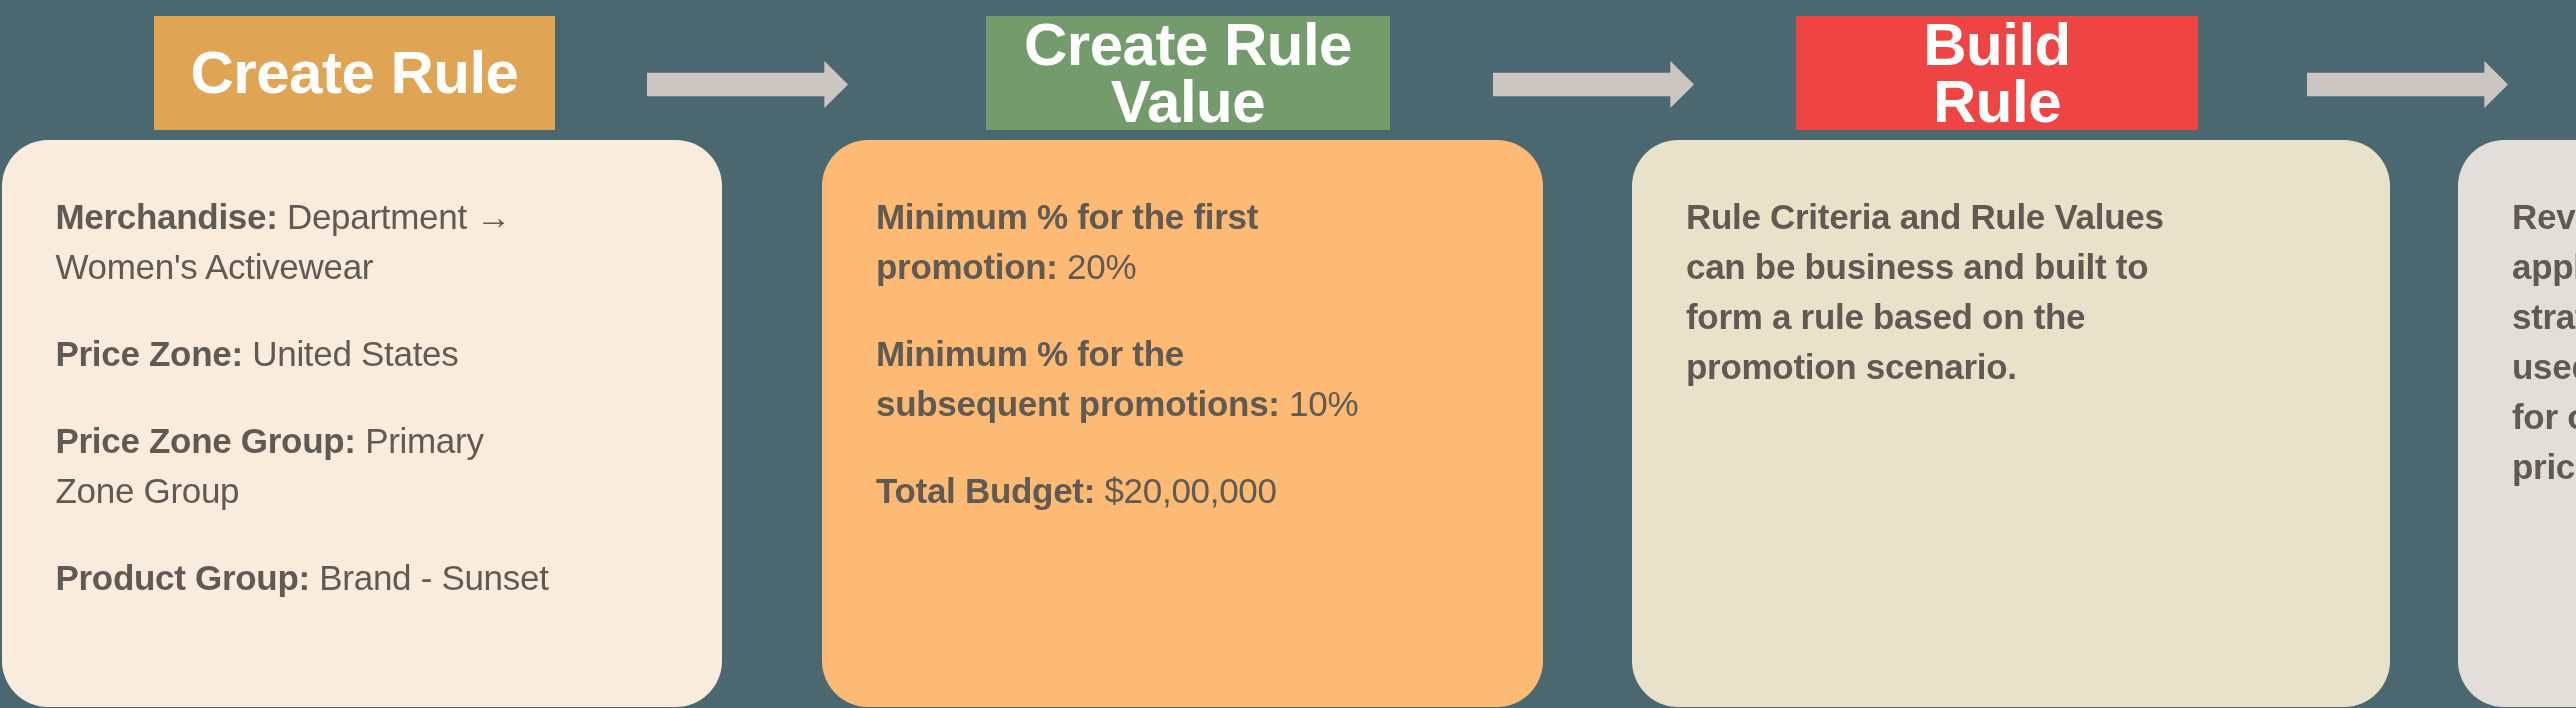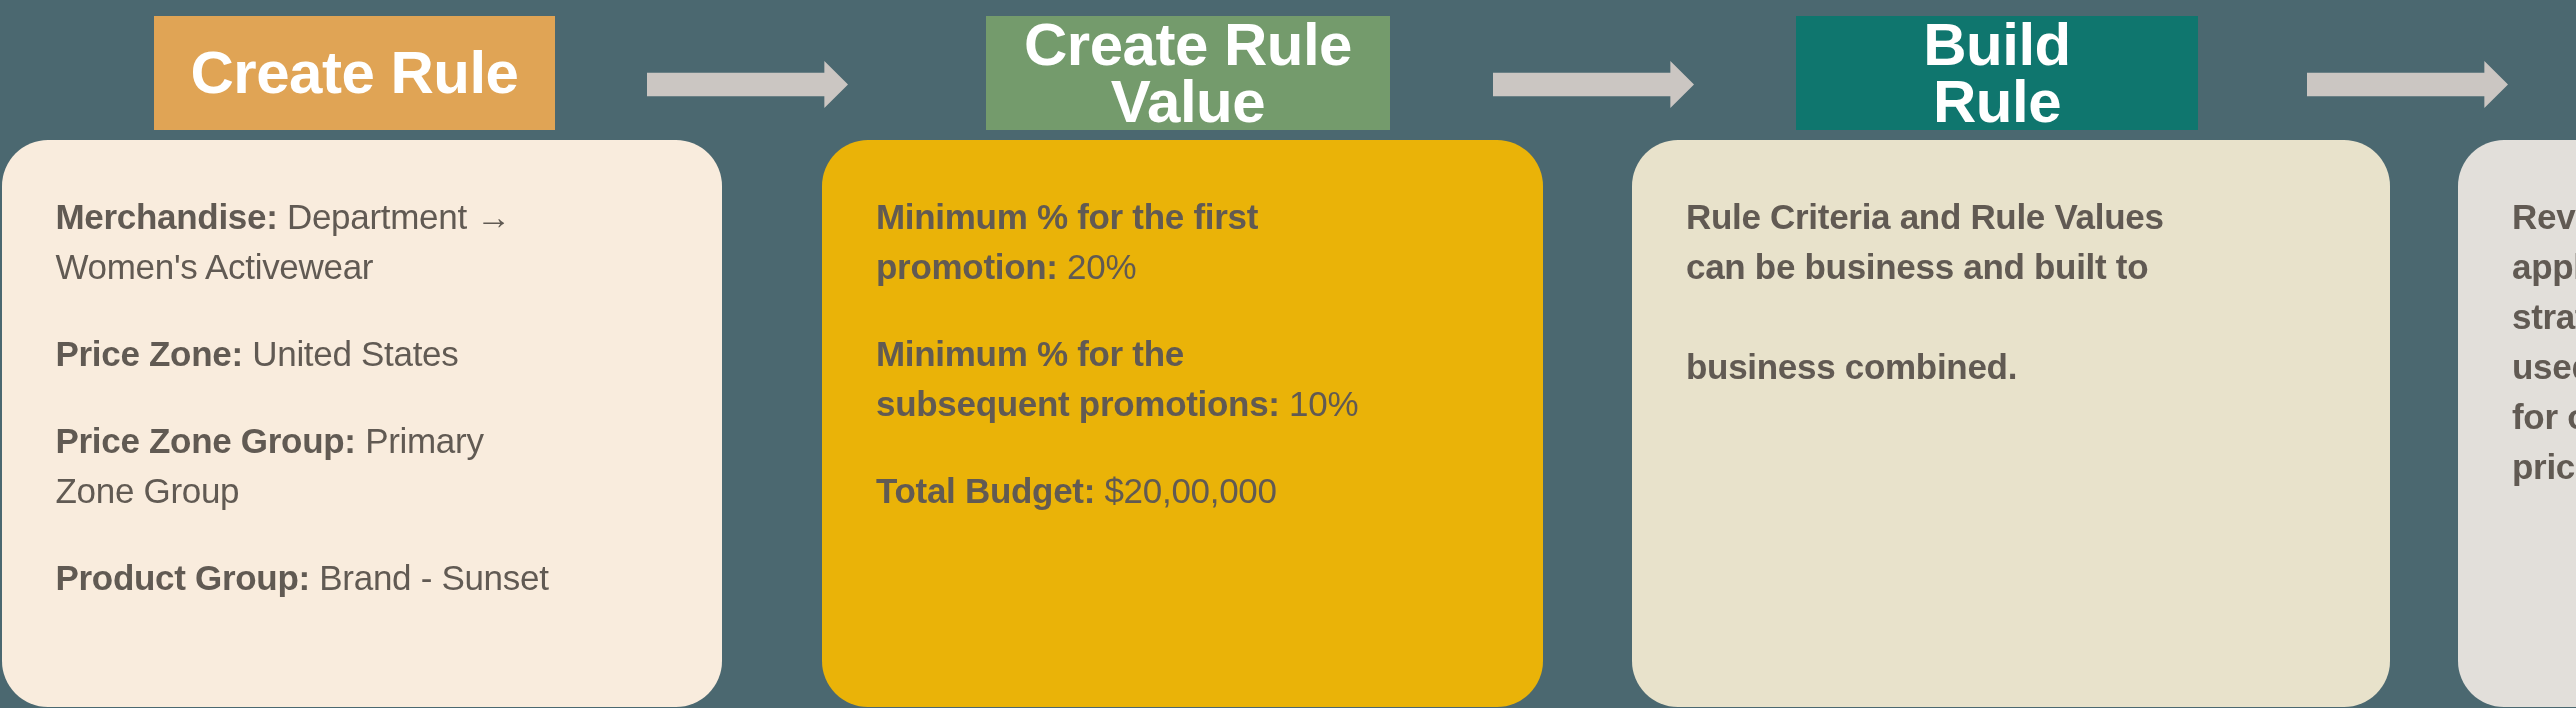--- a/index.html
+++ b/index.html
@@ -41,21 +41,21 @@
 </head>
 <body style="background-color: rgb(75, 104, 112); color: rgb(97, 90, 83);">
 
 <div class="step-header" id="header-1" style="background-color: rgb(224, 164, 85);">
   <span>Create Rule</span>
 </div>
 <div class="step-header" id="header-2" style="background-color: rgb(116, 155, 108);">
   <span>Create Rule</span>
   <span>Value</span>
 </div>
-<div class="step-header" id="header-3" style="background-color: #0f766e;">
+<div class="step-header" id="header-3" style="background-color: #ef4444;">
   <span>Build</span>
   <span>Rule</span>
 </div>
 
 <div class="arrow" id="arrow-1">
   <svg viewBox="0 0 391 92" preserveAspectRatio="none">
       <polygon points="0,23 345,23 345,0 391,46 345,92 345,69 0,69"></polygon>
     </svg>
 </div>
 <div class="arrow" id="arrow-2">
@@ -79,40 +79,40 @@
   </p>
   <p>
     <b>Price Zone Group:</b><span> Primary</span><br>
     <span>Zone Group</span>
   </p>
   <p>
     <b>Product Group:</b><span> Brand - Sunset</span>
   </p>
 </div>
 
-<div class="card" id="card-2" style="background-color: #eab308;">
+<div class="card" id="card-2" style="background-color: #fdba74;">
   <p>
     <b>Minimum % for the first</b><br>
     <b>promotion:</b><span> 20%</span>
   </p>
   <p>
     <b>Minimum % for the</b><br>
     <b>subsequent promotions:</b><span> 10%</span>
   </p>
   <p>
     <b>Total Budget:</b><span> $20,00,000</span>
   </p>
 </div>
 
 <div class="card" id="card-3" style="background-color: rgb(232, 226, 203);">
   <p class="desc">
     <span>Rule Criteria and Rule Values</span><br>
     <span>can be business and built to</span><br>
-    <br>
-    <span>business combined.</span>
+    <span>form a rule based on the</span><br>
+    <span>promotion scenario.</span>
   </p>
 </div>
 
 <div class="card" id="card-4" style="background-color: rgb(226, 223, 218);">
   <p class="desc">
     <span>Review and save the rule to be</span><br>
     <span>applied within a business</span><br>
     <span>strategy, which will then be</span><br>
     <span>used to create a What-If run</span><br>
     <span>for optimization and generate</span><br>

